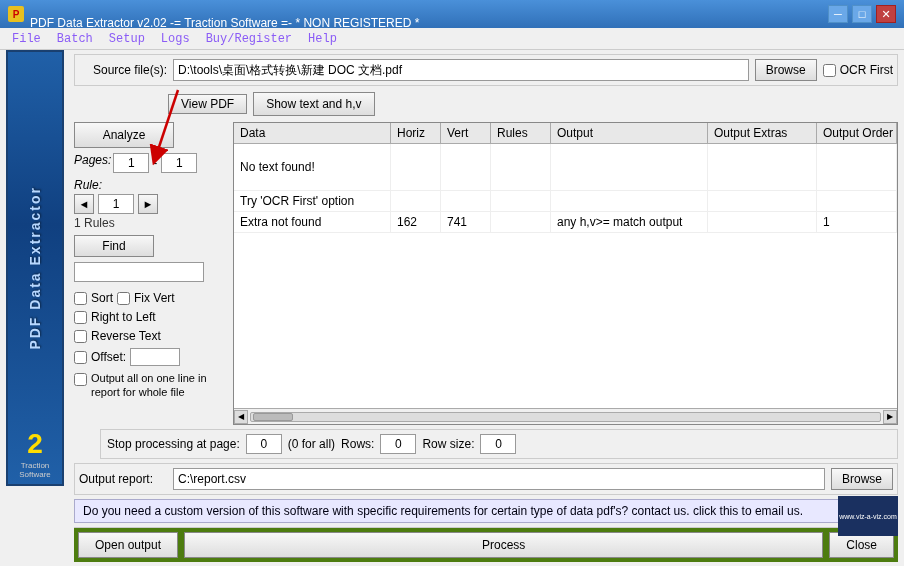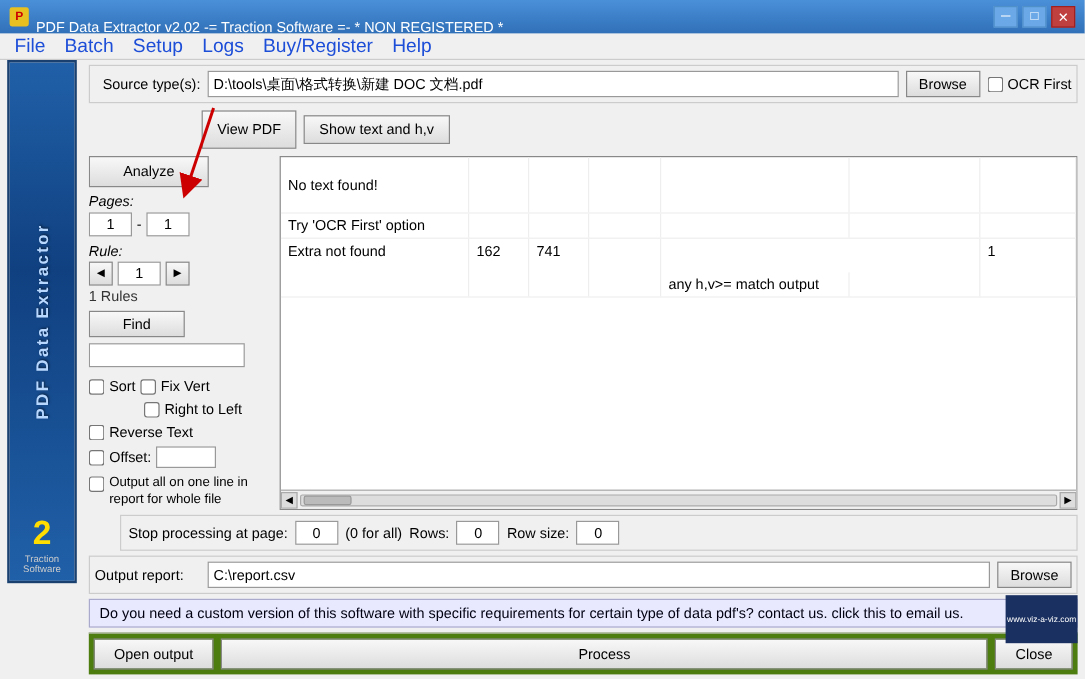--- a/index.html
+++ b/index.html
@@ -69,22 +69,23 @@
       background: #f0f0f0;
       height: 22px;
       display: flex;
       align-items: center;
       padding: 0 4px;
       border-bottom: 1px solid #ccc;
     }
     .menu-item {
       padding: 2px 8px;
       cursor: pointer;
-      font-size: 16px;
-      color: #1d4ed8;
+      font-size: 12px;
+      color: #8b5cf6;
+      font-family: Liberation Mono, monospace;
     }
 
     
     #source-row {
       display: flex;
       align-items: center;
       gap: 6px;
       background: #f0f0f0;
       padding: 4px;
       border: 1px solid #ccc;
@@ -397,40 +398,40 @@
     <span class="sidebar-text" style="font-size:14px; color:#b8d8ff;">PDF Data Extractor</span>
     <div style="position:absolute;bottom:24px;color:#ffdd00;font-size:28px;font-weight:bold;">2</div>
     <div class="sidebar-brand-text" style="bottom:4px;writing-mode:horizontal-tb;font-size:8px;color:#ccc;text-align:center;line-height:1.2;">
       <span>Traction</span><br><span>Software</span>
     </div>
   </div>
 
   <div id="main-content">
 
     <div id="source-row" style="display:flex;align-items:center;gap:6px;background:#f0f0f0;padding:4px;border:1px solid #ccc;">
-      <span id="source-label" style="white-space:nowrap;font-size:12px;min-width:88px;text-align:right;">Source type(s):</span>
+      <span id="source-label" style="white-space:nowrap;font-size:12px;min-width:88px;text-align:right;">Source file(s):</span>
       <input id="source-input" type="text" style="flex: 1 1 0%; height: 22px; border: 1px solid rgb(153, 153, 153); background: white; padding: 2px 4px; font-size: 12px;" value="D:\tools\桌面\格式转换\新建 DOC 文档.pdf">
       <button class="browse-btn">Browse</button>
       <div style="display:flex;align-items:center;gap:4px;white-space:nowrap;">
         <input type="checkbox" style="">
         <span>OCR First</span>
       </div>
     </div>
 
     <div id="view-row" style="display:flex;align-items:center;gap:6px;padding:2px 4px 2px 94px;">
-      <button class="btn-standard" style="height:32px;padding:0 12px;background:linear-gradient(to bottom,#f8f8f8,#ddd);border:1px solid #888;cursor:pointer;font-size:12px;">View PDF</button>
+      <button class="btn-standard" style="height:20px;padding:0 12px;background:linear-gradient(to bottom,#f8f8f8,#ddd);border:1px solid #888;cursor:pointer;font-size:12px;">View PDF</button>
       <button class="btn-standard" style="height:24px;padding:0 12px;background:linear-gradient(to bottom,#f8f8f8,#ddd);border:1px solid #888;cursor:pointer;font-size:12px;">Show text and h,v</button>
     </div>
 
     <div style="display:flex;flex:1;gap:4px;overflow:hidden;min-height:0;">
 
       <div style="width:155px;flex-shrink:0;display:flex;flex-direction:column;gap:5px;">
         <button class="analyze-btn" style="height:26px;background:linear-gradient(to bottom,#f8f8f8,#ddd);border:1px solid #888;cursor:pointer;font-size:12px;width:100px;">Analyze</button>
 
-        <div style="display:flex;flex-direction:column;gap:2px;">
+        <div style="display:flex;flex-direction:row;gap:2px;">
           <span style="font-size:12px;font-style:italic;">Pages:</span>
           <div style="display:flex;align-items:center;gap:4px;">
             <input type="text" class="num-input" style="width: 36px; height: 20px; border: 1px solid rgb(153, 153, 153); background: white; text-align: center; font-size: 12px;" value="1">
             <span>-</span>
             <input type="text" class="num-input" style="width: 36px; height: 20px; border: 1px solid rgb(153, 153, 153); background: white; text-align: center; font-size: 12px;" value="1">
           </div>
         </div>
 
         <div style="display:flex;flex-direction:column;gap:2px;">
           <span style="font-size:12px;font-style:italic;">Rule:</span>
@@ -444,41 +445,50 @@
 
         <button class="find-btn" style="height:22px;width:80px;background:linear-gradient(to bottom,#f8f8f8,#ddd);border:1px solid #888;cursor:pointer;font-size:12px;">Find</button>
         <input type="text" class="find-input" style="width: 130px; height: 20px; border: 1px solid rgb(153, 153, 153); background: white; font-size: 12px;">
 
         <div style="display:flex;align-items:center;gap:4px;margin-top:4px;">
           <input type="checkbox" style="">
           <span style="font-size:12px;">Sort</span>
           <input type="checkbox" style="">
           <span style="font-size:12px;">Fix Vert</span>
         </div>
-        <div style="display:flex;align-items:flex-end;gap:4px;margin-left:46px;">
+        <div style="display:flex;align-items:flex-end;gap:4px;">
           <input type="checkbox" style="">
           <span style="font-size:12px;">Right to Left</span>
         </div>
         <div style="display:flex;align-items:center;gap:4px;">
           <input type="checkbox" style="">
           <span style="font-size:12px;">Reverse Text</span>
         </div>
         <div style="display:flex;align-items:center;gap:4px;">
           <input type="checkbox" style="">
           <span style="font-size:12px;">Offset:</span>
           <input type="text" style="width: 50px; height: 18px; border: 1px solid rgb(153, 153, 153); background: white; font-size: 12px;">
         </div>
         <div style="display:flex;align-items:flex-start;gap:4px;">
           <input type="checkbox" style="margin-top: 2px;">
           <span style="font-size:11px;line-height:1.3;">Output all on one line in report for whole file</span>
         </div>
       </div>
 
       <div id="right-panel" style="flex:1;display:flex;flex-direction:column;border:1px solid #888;background:white;overflow:hidden;">
 
+        <div class="table-header" style="display:flex;background:#e8e8e8;border-bottom:1px solid #aaa;font-size:12px;flex-shrink:0;">
+          <div class="th th-data" style="flex:3;min-width:120px;padding:3px 6px;border-right:1px solid #aaa;">Data</div>
+          <div class="th th-horiz" style="width:50px;padding:3px 6px;border-right:1px solid #aaa;">Horiz</div>
+          <div class="th th-vert" style="width:50px;padding:3px 6px;border-right:1px solid #aaa;">Vert</div>
+          <div class="th th-rules" style="width:60px;padding:3px 6px;border-right:1px solid #aaa;">Rules</div>
+          <div class="th th-output" style="flex:3;min-width:120px;padding:3px 6px;border-right:1px solid #aaa;">Output</div>
+          <div class="th th-extras" style="flex:2;min-width:100px;padding:3px 6px;border-right:1px solid #aaa;">Output Extras</div>
+          <div class="th th-order" style="width:80px;padding:3px 6px;">Output Order</div>
+        </div>
 
         <div class="table-body" style="flex:1;overflow-y:auto;font-size:12px;">
 
           <div class="table-row" style="display:flex;border-bottom:1px solid #eee;">
             <div class="td td-data" style="flex:3;min-width:120px;padding:16px 6px;border-right:1px solid #eee;">No text found!</div>
             <div class="td td-horiz" style="width:50px;padding:3px 6px;border-right:1px solid #eee;"></div>
             <div class="td td-vert" style="width:50px;padding:3px 6px;border-right:1px solid #eee;"></div>
             <div class="td td-rules" style="width:60px;padding:3px 6px;border-right:1px solid #eee;"></div>
             <div class="td td-output" style="flex:3;min-width:120px;padding:3px 6px;border-right:1px solid #eee;"></div>
             <div class="td td-extras" style="flex:2;min-width:100px;padding:3px 6px;border-right:1px solid #eee;"></div>
@@ -493,21 +503,21 @@
             <div class="td td-output" style="flex:3;min-width:120px;padding:3px 6px;border-right:1px solid #eee;"></div>
             <div class="td td-extras" style="flex:2;min-width:100px;padding:3px 6px;border-right:1px solid #eee;"></div>
             <div class="td td-order" style="width:80px;padding:3px 6px;"></div>
           </div>
 
           <div class="table-row" style="display:flex;border-bottom:1px solid #eee;">
             <div class="td td-data" style="flex:3;min-width:120px;padding:3px 6px;border-right:1px solid #eee;">Extra not found</div>
             <div class="td td-horiz" style="width:50px;padding:3px 6px;border-right:1px solid #eee;">162</div>
             <div class="td td-vert" style="width:50px;padding:3px 6px;border-right:1px solid #eee;">741</div>
             <div class="td td-rules" style="width:60px;padding:3px 6px;border-right:1px solid #eee;"></div>
-            <div class="td td-output" style="flex:3;min-width:120px;padding:3px 6px;border-right:1px solid #eee;margin-top:28px;">any h,v&gt;= match output</div>
+            <div class="td td-output" style="flex:3;min-width:120px;padding:3px 6px;border-right:1px solid #eee;">any h,v&gt;= match output</div>
             <div class="td td-extras" style="flex:2;min-width:100px;padding:3px 6px;border-right:1px solid #eee;"></div>
             <div class="td td-order" style="width:80px;padding:3px 6px;">1</div>
           </div>
         </div>
 
         <div style="height:16px;background:#f0f0f0;border-top:1px solid #aaa;display:flex;align-items:center;">
           <div class="scroll-arrow" style="width:14px;height:14px;background:#ddd;border:1px solid #aaa;display:flex;align-items:center;justify-content:center;cursor:pointer;font-size:8px;">◀</div>
           <div class="hscroll-bar" style="flex:1;height:10px;background:#ddd;border:1px solid #aaa;border-radius:2px;position:relative;margin:0 2px;">
             <div class="hscroll-thumb" style="width:40px;height:8px;background:#bbb;border:1px solid #999;border-radius:2px;position:absolute;left:2px;top:0;"></div>
           </div>

